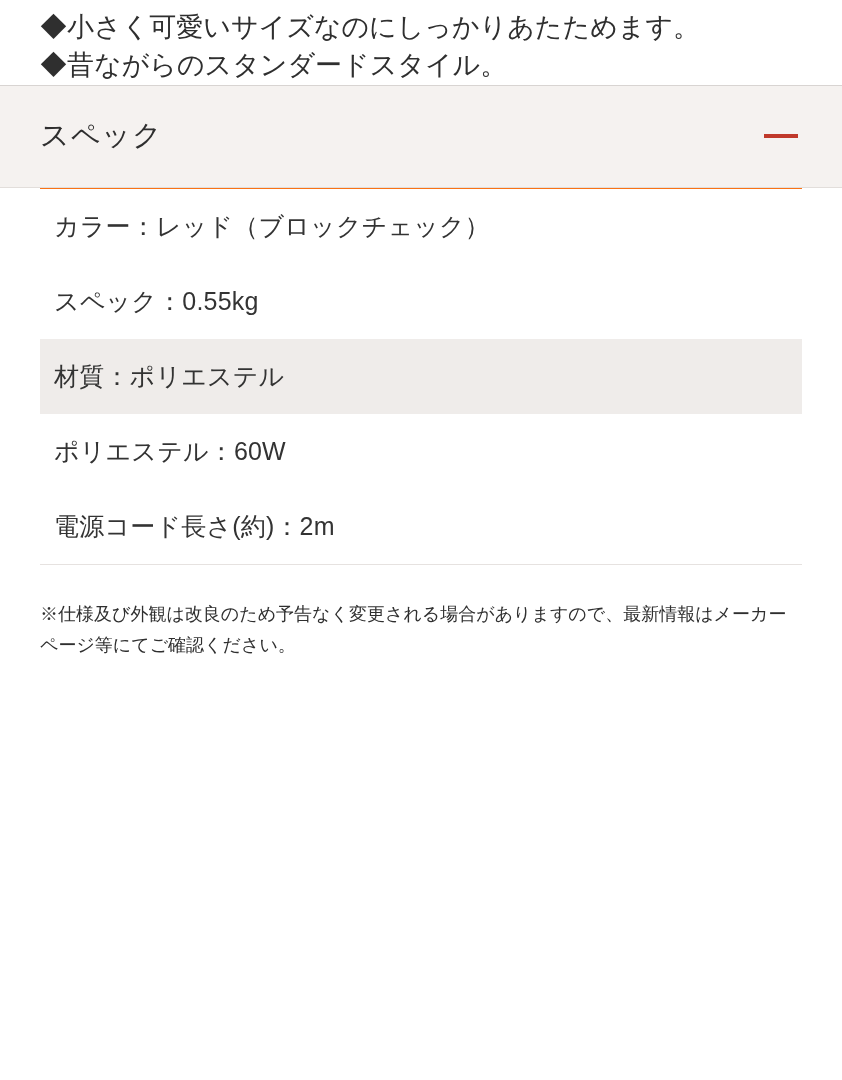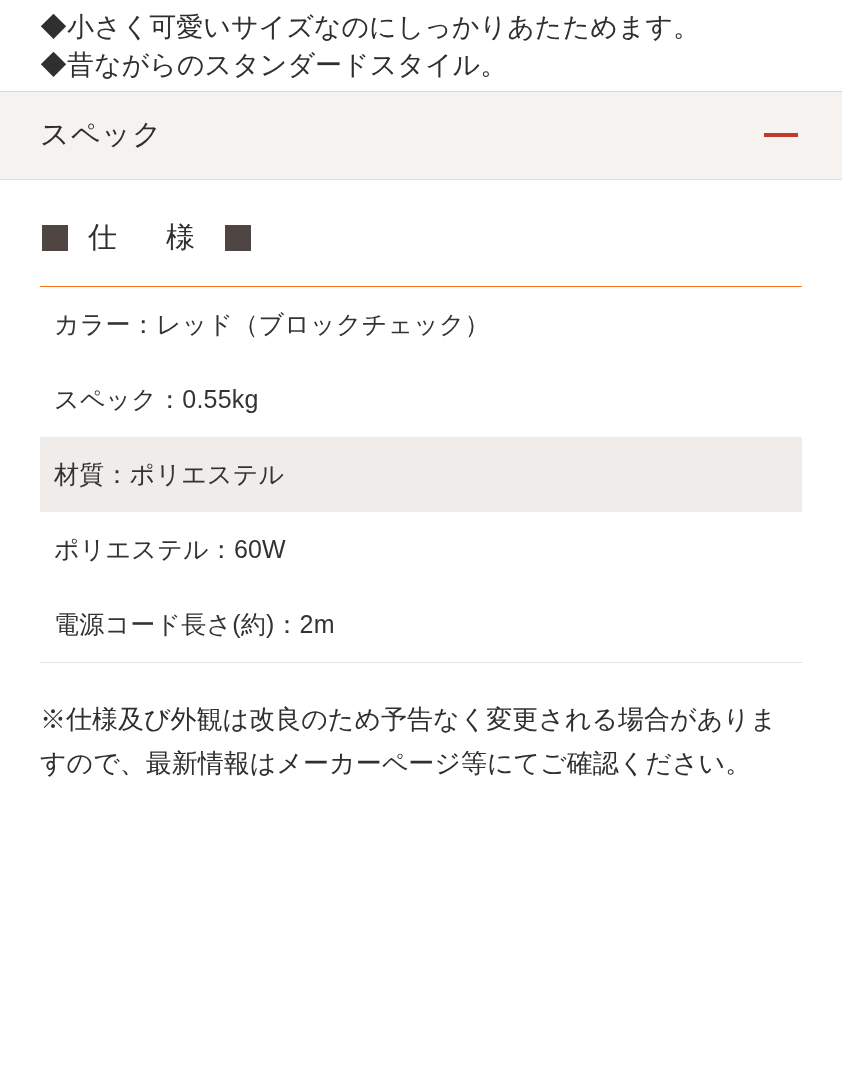--- a/index.html
+++ b/index.html
@@ -12,38 +12,38 @@
     width: 842px;
     height: 1080px;
     font-family: "Liberation Sans", sans-serif;
     color: #3a3a3a;
     overflow: hidden;
     position: relative;
   }
 
   
   .desc-block {
-    padding: 8px 0 6px 0;
+    padding: 8px 0 0 0;
     border-bottom: 1px solid #d8d4d2;
     background: #ffffff;
   }
   .desc-line {
     font-size: 27px;
     line-height: 1.42;
     color: #2f2f2f;
     padding-left: 40px;
     white-space: nowrap;
     letter-spacing: 0px;
   }
 
   
   .accordion {
     background: #f5f2f0;
     border-bottom: 1px solid #e2dedb;
-    height: 88px;
+    height: 102px;
     display: flex;
     align-items: center;
     justify-content: space-between;
     padding: 0 44px 0 40px;
   }
   .accordion-title {
     font-size: 29px;
     color: #2f2f2f;
     letter-spacing: 1px;
   }
@@ -99,21 +99,21 @@
     font-size: 25px;
     color: #333333;
     letter-spacing: 0.2px;
   }
   .spec-row.odd { background: #ffffff; }
   .spec-row.even { background: #efecea; }
 
   
   .note {
     padding: 34px 40px 0 40px;
-    font-size: 26px;
+    font-size: 18px;
     line-height: 1.72;
     color: #2f2f2f;
   }
 </style>
 </head>
 <body>
 
 <div class="desc-block">
   <div class="desc-line">◆小さく可愛いサイズなのにしっかりあたためます。</div>
   <div class="desc-line">◆昔ながらのスタンダードスタイル。</div>
@@ -121,25 +121,20 @@
 
 <div class="accordion">
   <div class="accordion-title">スペック</div>
   <div class="accordion-toggle">
     <span class="minus-bar"></span>
   </div>
 </div>
 
 <div class="spec-section">
 
-  <div class="spec-heading">
-    <span class="sq"></span>
-    <span class="spec-heading-text">仕　様</span>
-    <span class="sq"></span>
-  </div>
 
   <div class="spec-table">
     <div class="spec-row odd">カラー：レッド（ブロックチェック）</div>
     <div class="spec-row odd">スペック：0.55kg</div>
     <div class="spec-row even">材質：ポリエステル</div>
     <div class="spec-row odd">ポリエステル：60W</div>
     <div class="spec-row odd">電源コード長さ(約)：2m</div>
   </div>
 </div>
 

